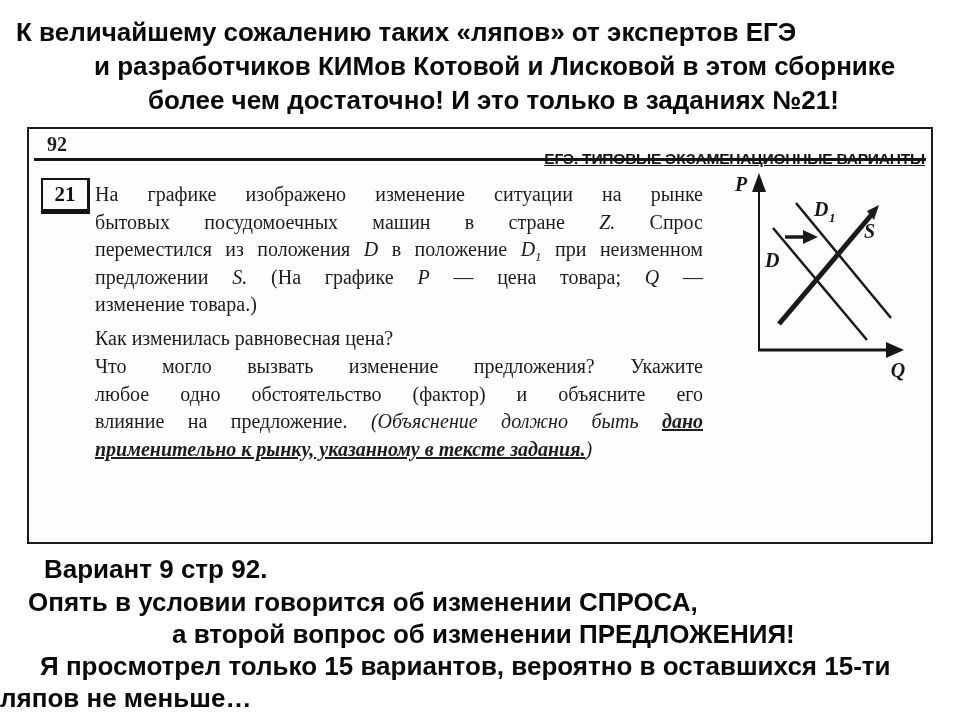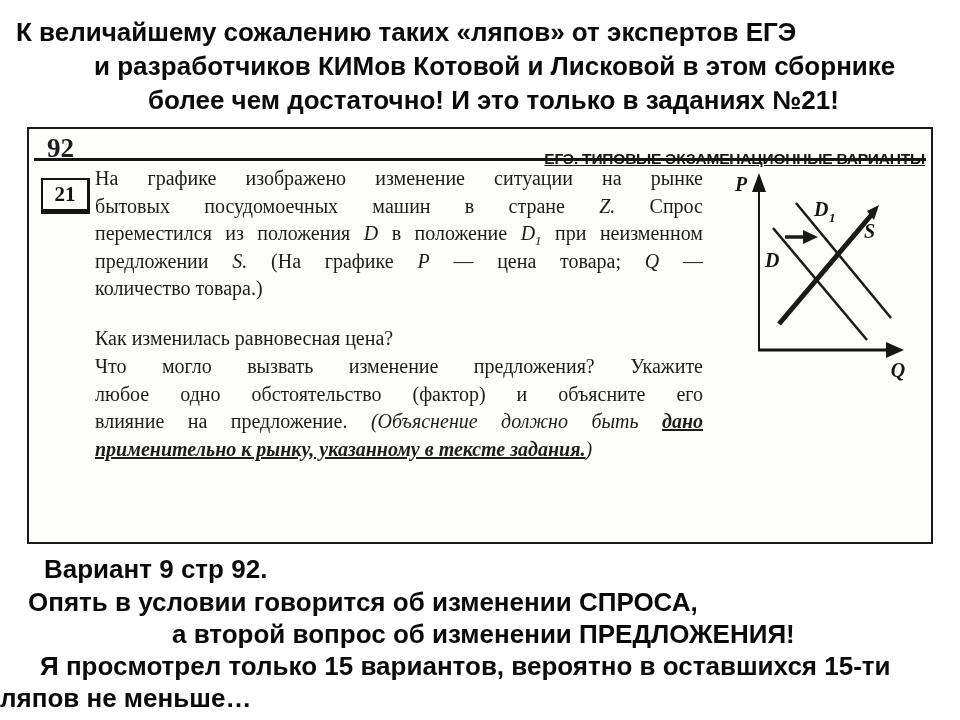--- a/index.html
+++ b/index.html
@@ -7,21 +7,21 @@
        font-family:"Liberation Sans",sans-serif;color:#0b0b0b;}
 
   
   .note-line{position:absolute;white-space:nowrap;
              font-weight:bold;font-size:26px;line-height:32px;color:#0a0a0a;}
 
   
   .scan-page{position:absolute;left:27px;top:127px;width:902px;height:413px;
              background:#fdfdfc;border:2px solid #1b1b1b;}
   .page-number{position:absolute;left:18px;top:4px;
-               font-family:"Liberation Serif",serif;font-size:27px;font-weight:bold;color:#1d1d1d;}
+               font-family:"Liberation Serif",serif;font-size:20px;font-weight:bold;color:#1d1d1d;}
   .running-head{position:absolute;right:6px;top:21px;
                 font-size:15.5px;font-weight:bold;letter-spacing:-0.2px;color:#161616;text-decoration:underline;}
   .head-rule{position:absolute;left:5px;right:5px;top:29px;height:3px;background:#151515;}
 
   .task-badge{position:absolute;left:12px;top:49px;width:44px;height:29px;
               border:2px solid #141414;border-bottom-width:5px;border-right-width:3px;
               text-align:center;background:#fdfdfc;}
   .task-badge span{font-family:"Liberation Serif",serif;font-size:21px;font-weight:bold;
                    line-height:29px;color:#141414;}
 
@@ -55,26 +55,26 @@
 <div class="scan-page">
 
   <div class="page-number">92</div>
   <div class="running-head">ЕГЭ. ТИПОВЫЕ ЭКЗАМЕНАЦИОННЫЕ ВАРИАНТЫ</div>
   <div class="head-rule"></div>
 
   <div class="task-badge">
     <span>21</span>
   </div>
 
-  <div class="scan-text col-narrow" style="top:36px">
+  <div class="scan-text col-narrow" style="top:52px">
     <div class="jline"><span>На графике изображено изменение ситуации на рынке</span></div>
     <div class="jline"><span>бытовых посудомоечных машин в стране</span> <span class="v">Z.</span> <span>Спрос</span></div>
     <div class="jline"><span>переместился из положения</span> <span class="v">D</span> <span>в положение</span> <span><span class="v">D</span><sub>1</sub></span> <span>при неизменном</span></div>
     <div class="jline"><span>предложении</span> <span class="v">S.</span> <span>(На графике</span> <span class="v">P</span> <span>— цена товара;</span> <span class="v">Q</span> <span>—</span></div>
-    <div class="lline"><span>количество товара.)</span></div>
+    <div class="lline"><span>изменение товара.)</span></div>
   </div>
 
   <div class="scan-text col-narrow lline" style="top:196px"><span>Как изменилась равновесная цена?</span></div>
 
   <div class="scan-text col-narrow" style="top:224px">
     <div class="jline"><span>Что могло вызвать изменение предложения? Укажите</span></div>
     <div class="jline"><span>любое одно обстоятельство (фактор) и объясните его</span></div>
     <div class="jline"><span>влияние на предложение.</span> <span class="emph">(Объяснение должно быть</span> <span class="emph-u">дано</span></div>
     <div class="lline"><span class="emph-u">применительно к рынку, указанному в тексте задания.</span><span class="emph">)</span></div>
   </div>

